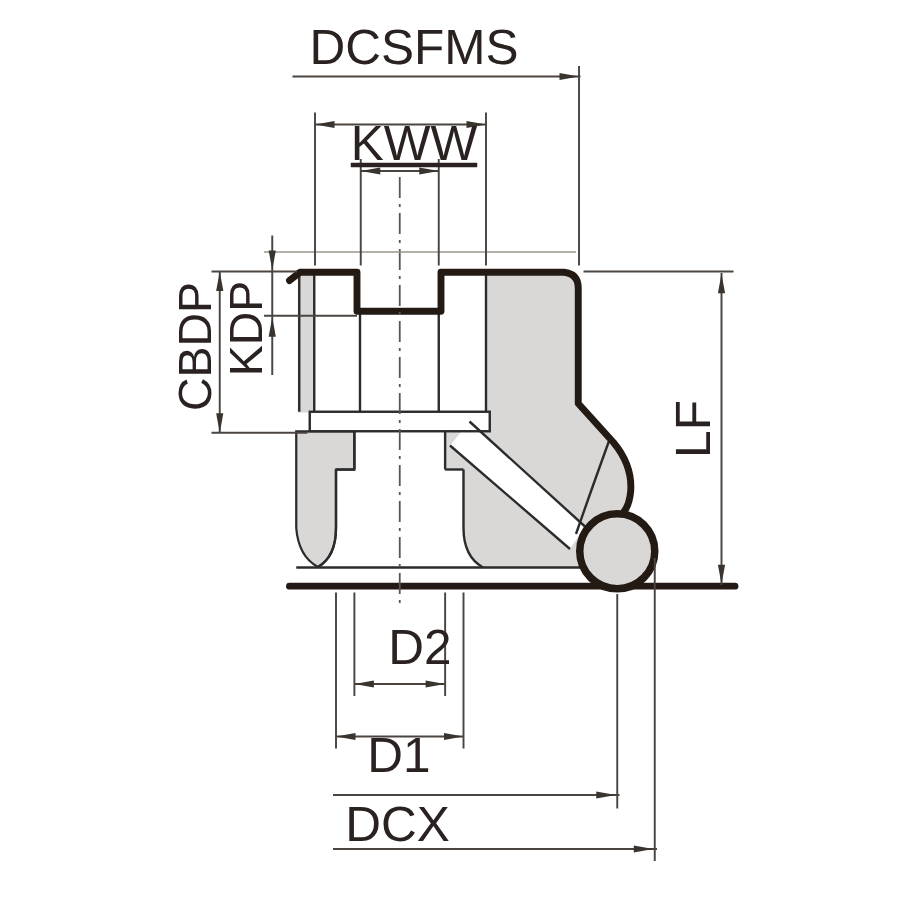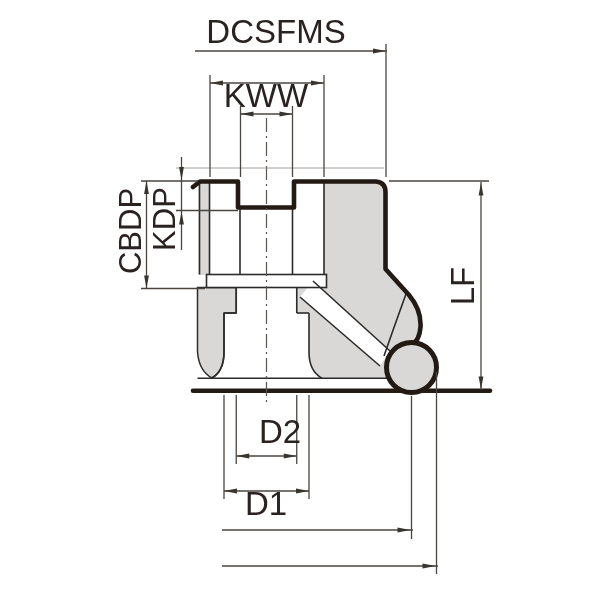--- a/index.html
+++ b/index.html
@@ -134,20 +134,21 @@
       <polygon points="236.25,456 249.25,453.6 249.25,458.4"></polygon>
       <polygon points="296.75,456 283.75,453.6 283.75,458.4"></polygon>
       <polygon points="224,491 237,488.6 237,493.4"></polygon>
       <polygon points="309,491 296,488.6 296,493.4"></polygon>
       <polygon points="410.5,530 397.5,527.6 397.5,532.4"></polygon>
       <polygon points="435.5,566 422.5,563.6 422.5,568.4"></polygon>
     </g>
   </svg>
 
   <div class="dim-label" style="left:276px;top:31px;">DCSFMS</div>
-  <div class="dim-label" style="left:266px;top:95px;">KWW</div>
+  <div class="dim-label" style="left:276px;top:95px;text-decoration:underline;">KWW</div>
   <div class="dim-label small vert" style="left:130px;top:231px;">CBDP</div>
   <div class="dim-label small vert" style="left:164px;top:219px;">KDP</div>
   <div class="dim-label vert" style="left:462px;top:286px;">LF</div>
   <div class="dim-label" style="left:280px;top:431px;">D2</div>
   <div class="dim-label" style="left:266px;top:471px;margin-top:32px;">D1</div>
+  <div class="dim-label" style="left:265px;top:549px;">DCX</div>
 
 </div>
 
 </body></html>

